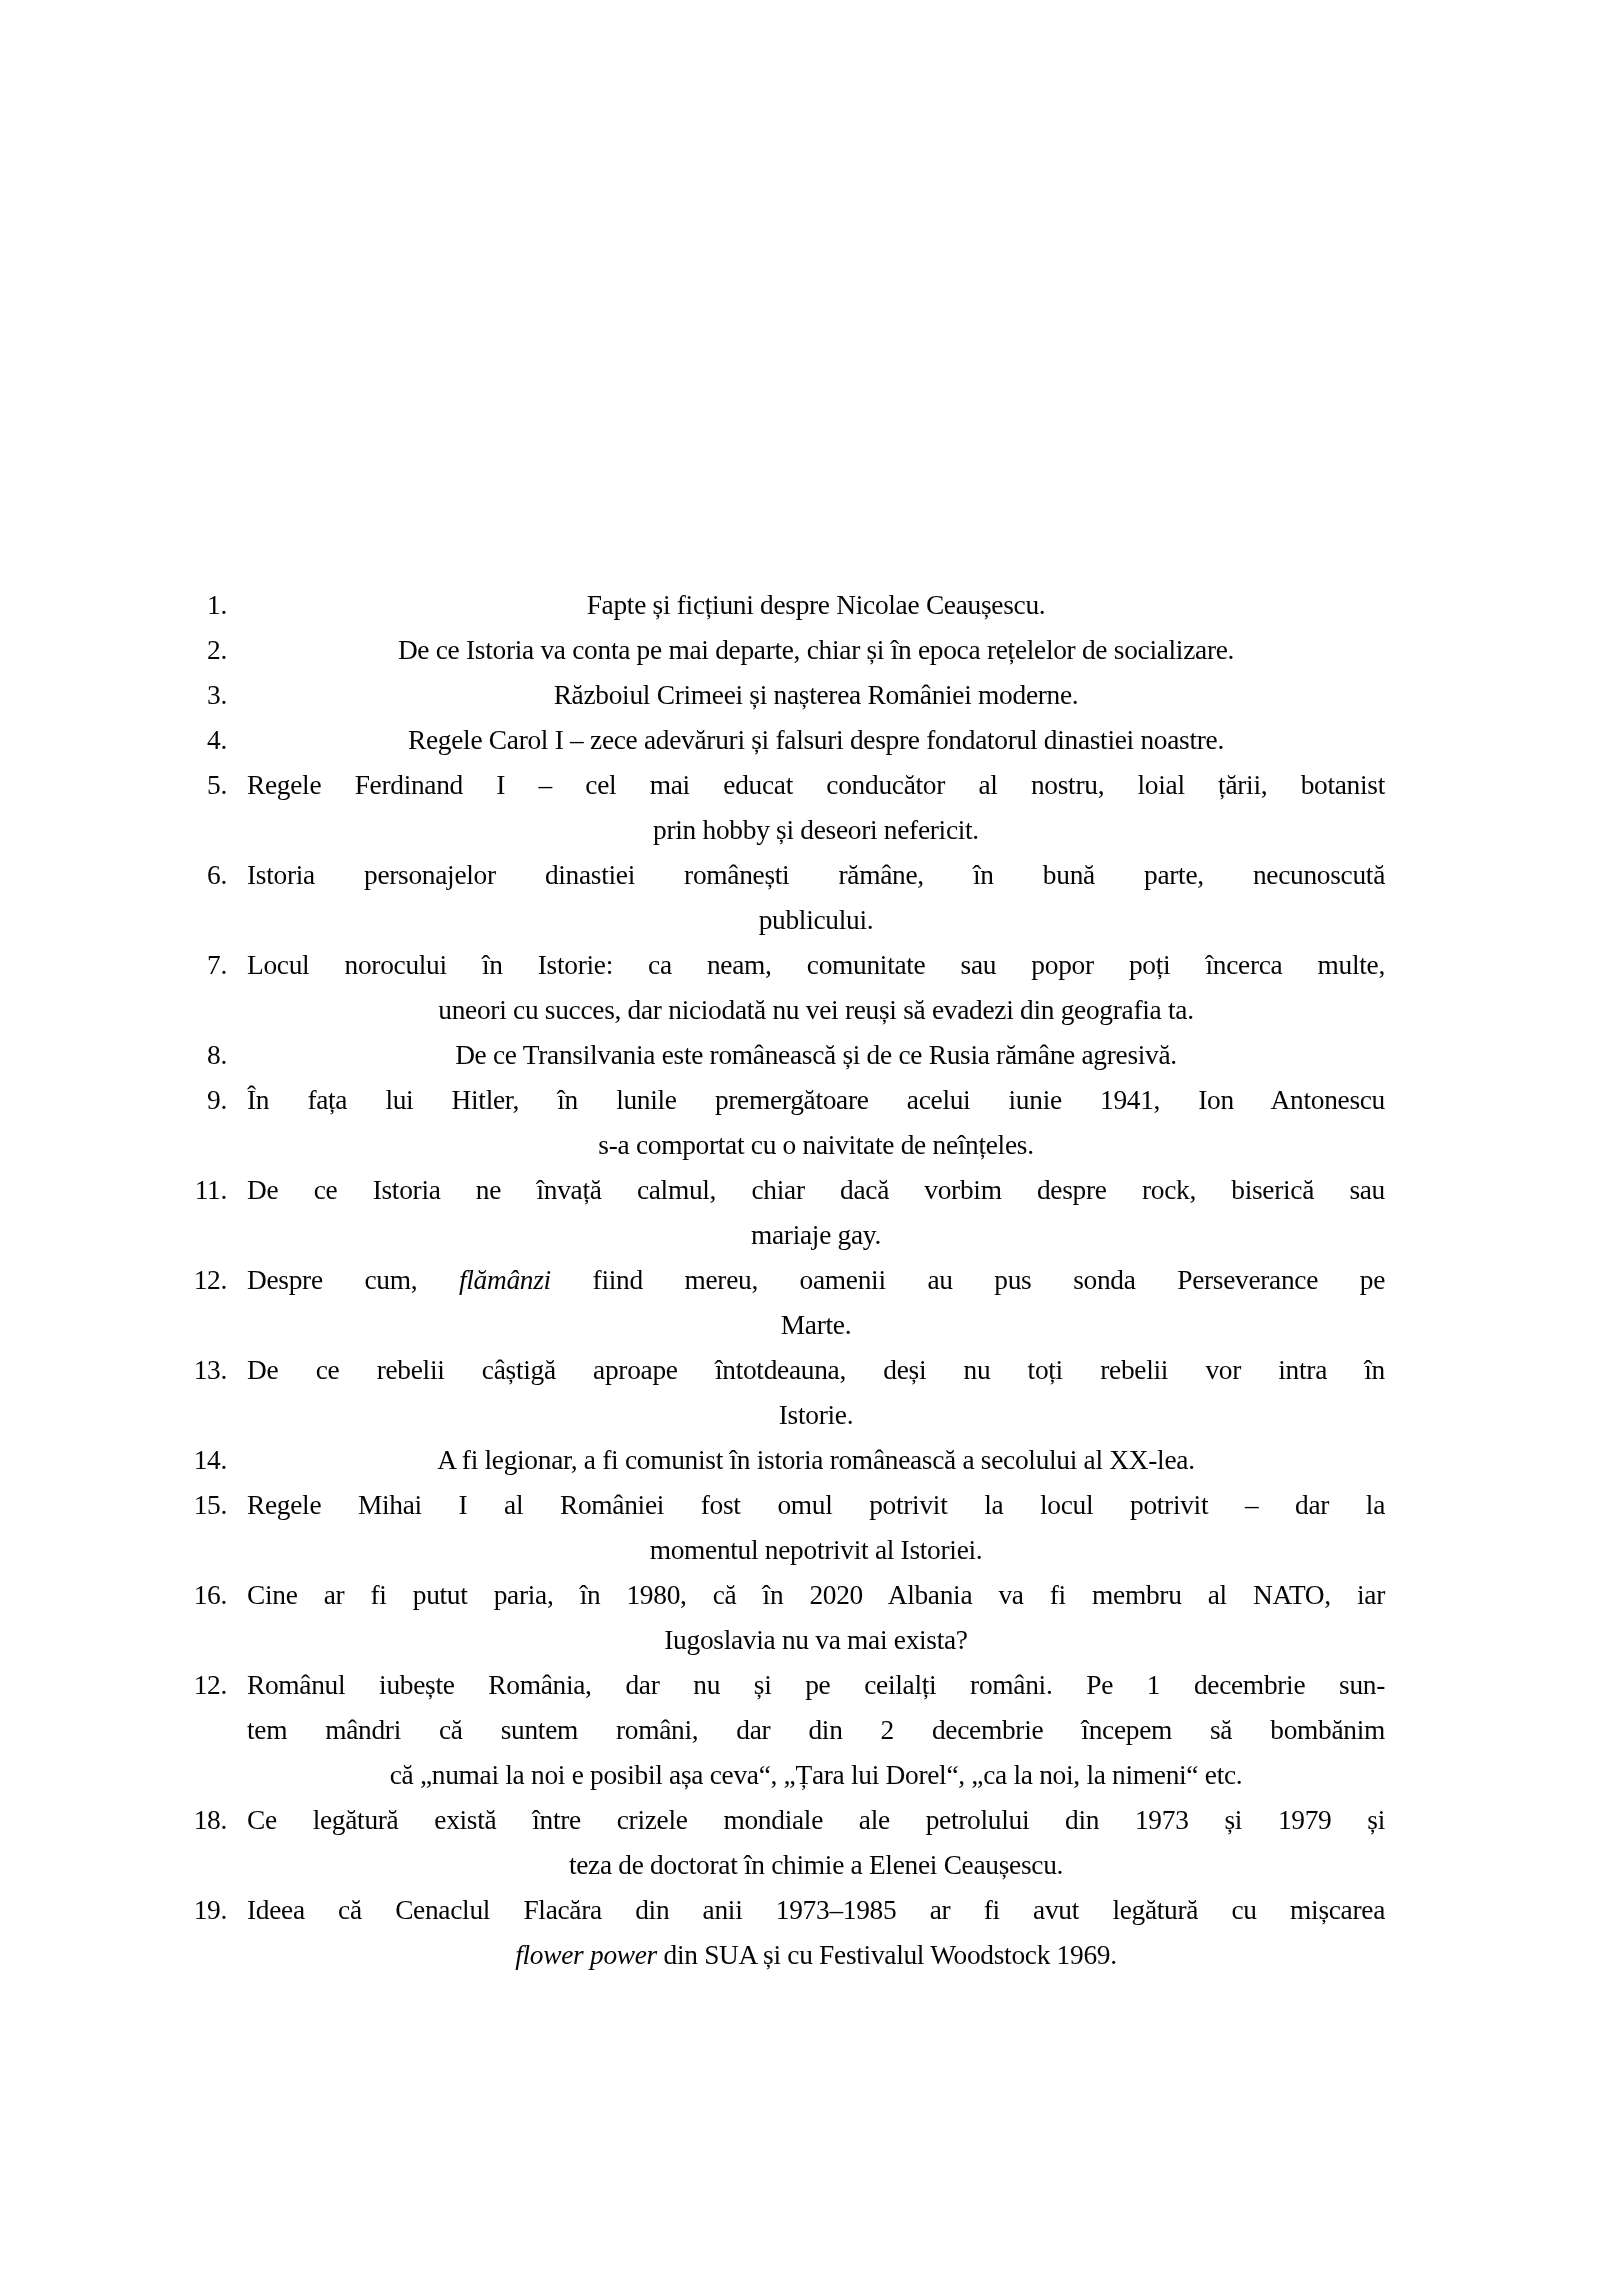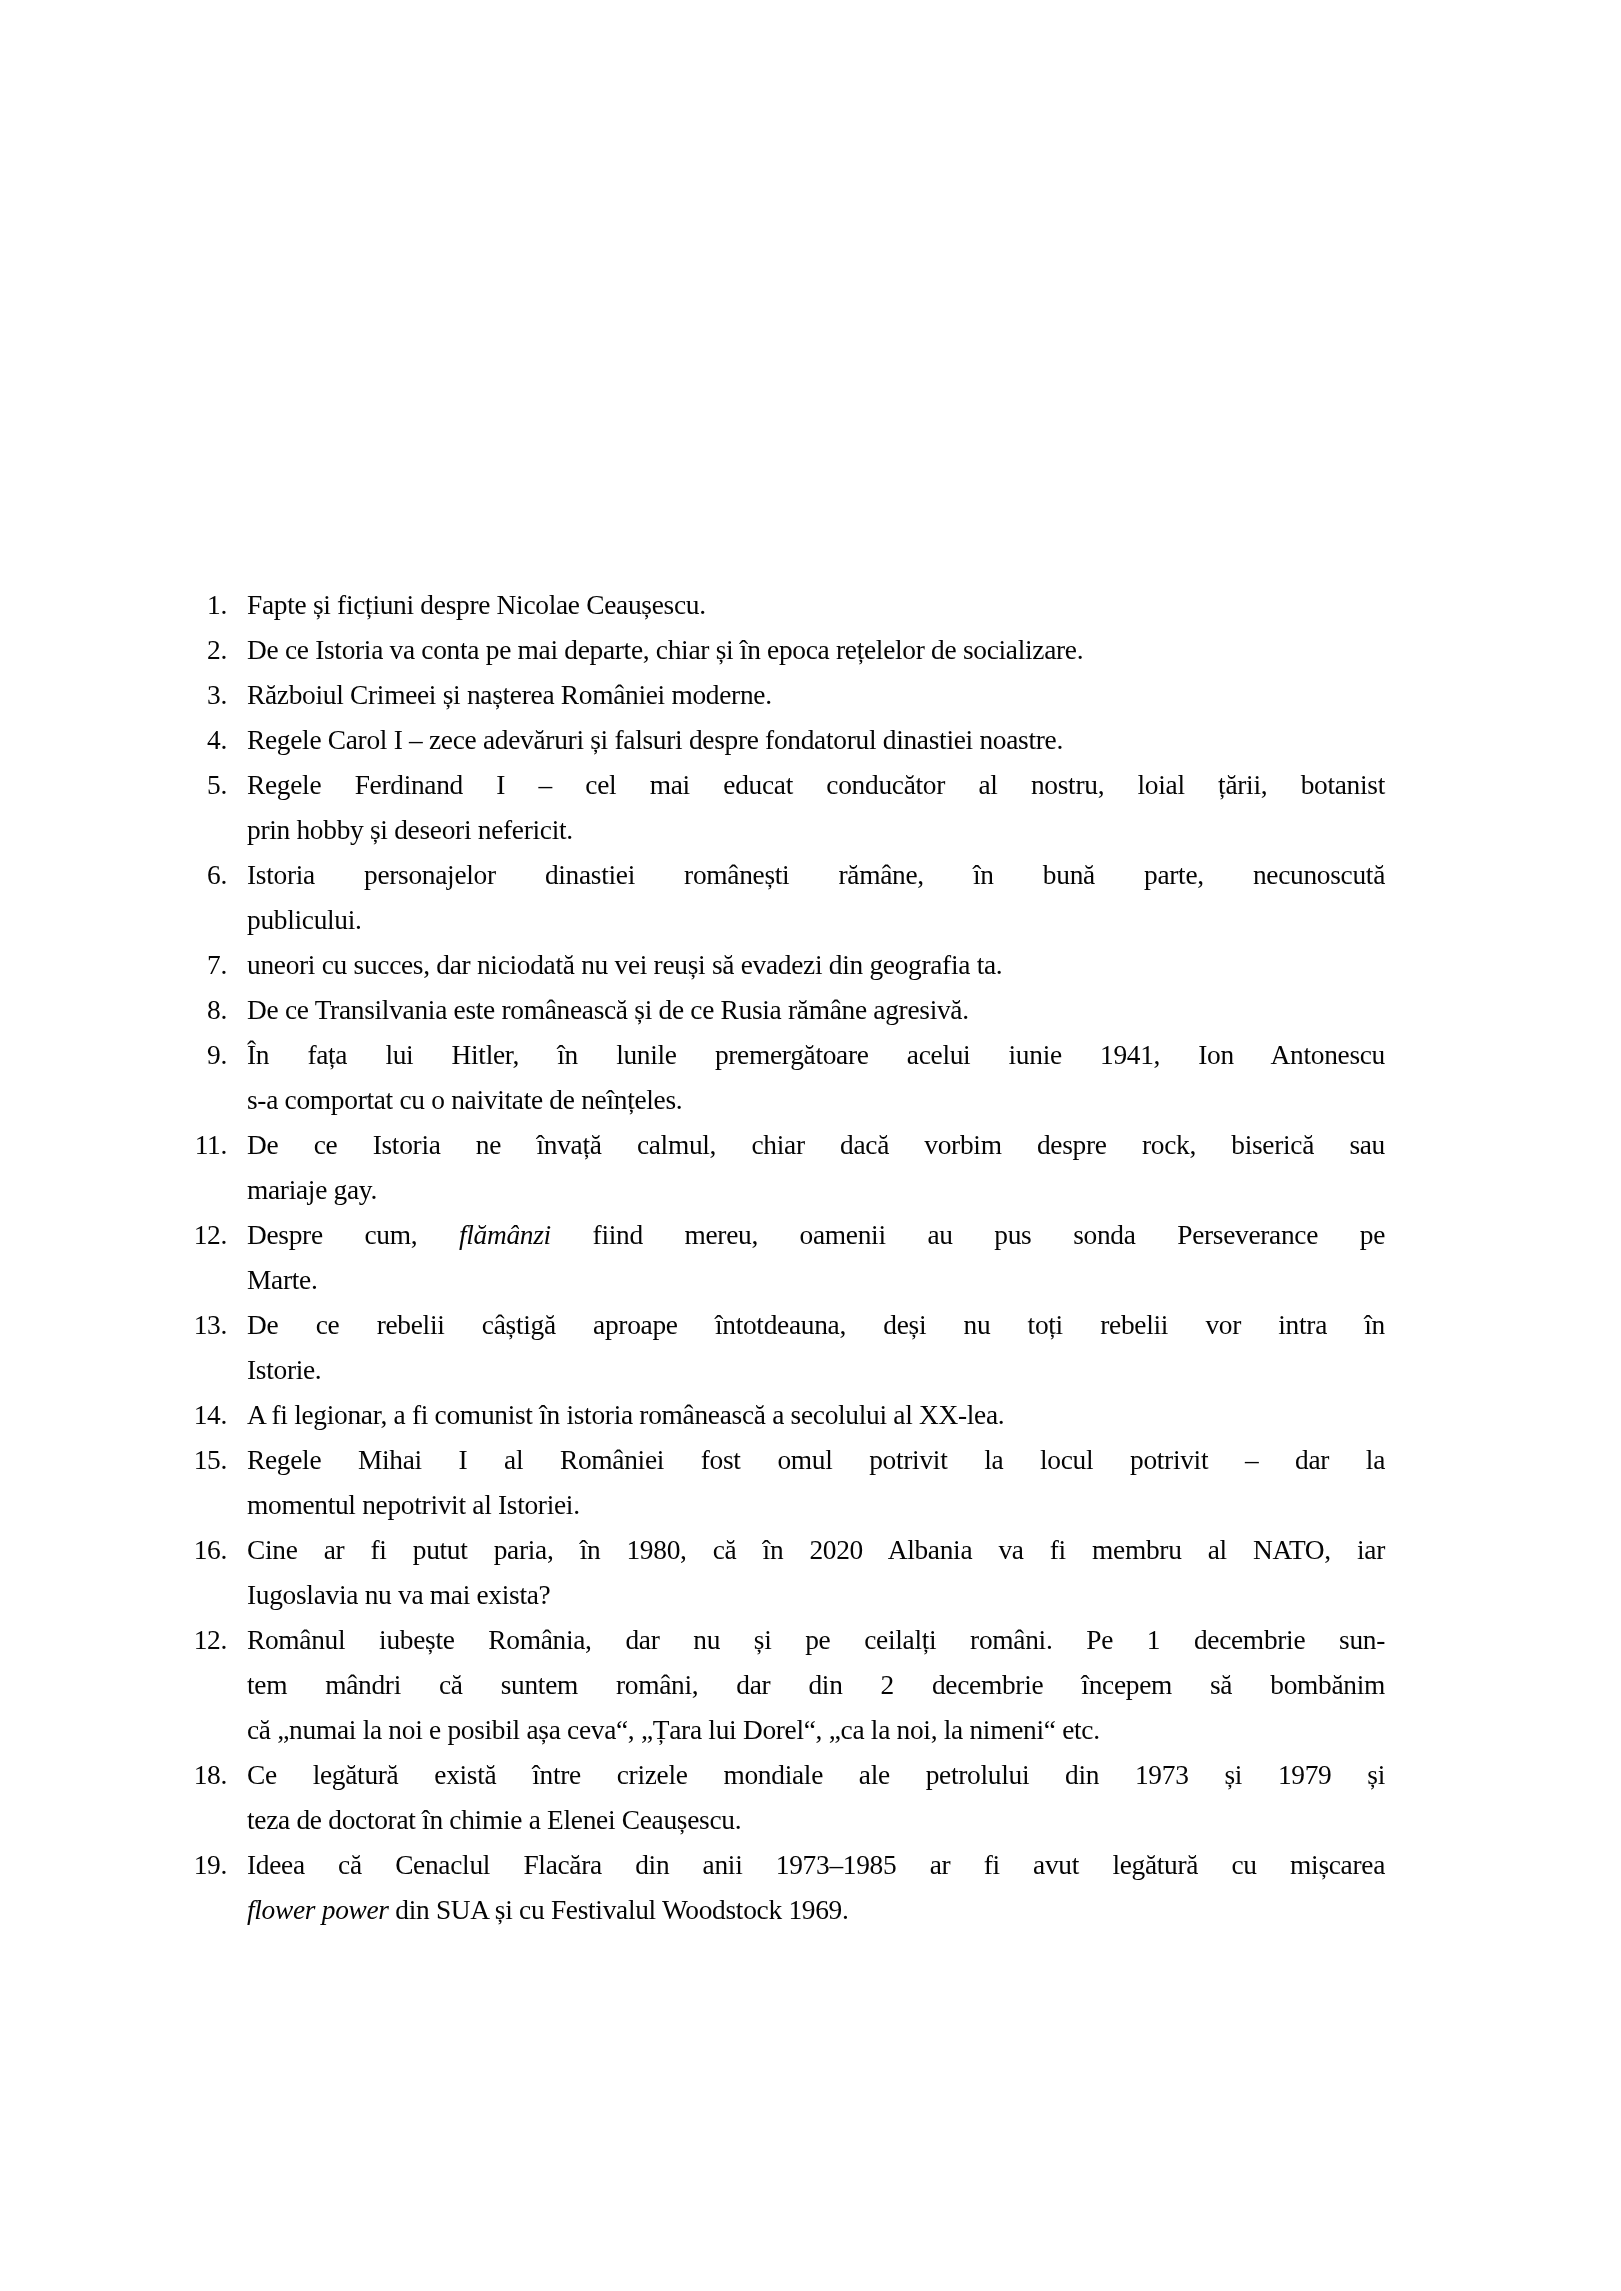--- a/index.html
+++ b/index.html
@@ -32,21 +32,21 @@
   }
   .num {
     position: absolute;
     left: 0;
     top: 0;
     width: 47px;
     text-align: right;
     display: inline-block;
   }
   .line {
-    text-align: left;
+    text-align: center;
   }
   .line.j {
     text-align: justify;
     text-align-last: justify;
   }
   .line em {
   }
 </style>
 </head>
 <body>
@@ -74,20 +74,21 @@
         <div class="line j"><span>Regele Ferdinand I – cel mai educat conducător al nostru, loial țării, botanist</span></div>
         <div class="line"><span>prin hobby și deseori nefericit.</span></div>
       </div>
       <div class="item">
         <span class="num">6.</span>
         <div class="line j"><span>Istoria personajelor dinastiei românești rămâne, în bună parte, necunoscută</span></div>
         <div class="line"><span>publicului.</span></div>
       </div>
       <div class="item">
         <span class="num">7.</span>
+        <div class="line j"><span>Locul norocului în Istorie: ca neam, comunitate sau popor poți încerca multe,</span></div>
         <div class="line"><span>uneori cu succes, dar niciodată nu vei reuși să evadezi din geografia ta.</span></div>
       </div>
       <div class="item">
         <span class="num">8.</span>
         <div class="line"><span>De ce Transilvania este românească și de ce Rusia rămâne agresivă.</span></div>
       </div>
       <div class="item">
         <span class="num">9.</span>
         <div class="line j"><span>În fața lui Hitler, în lunile premergătoare acelui iunie 1941, Ion Antonescu</span></div>
         <div class="line"><span>s-a comportat cu o naivitate de neînțeles.</span></div>

